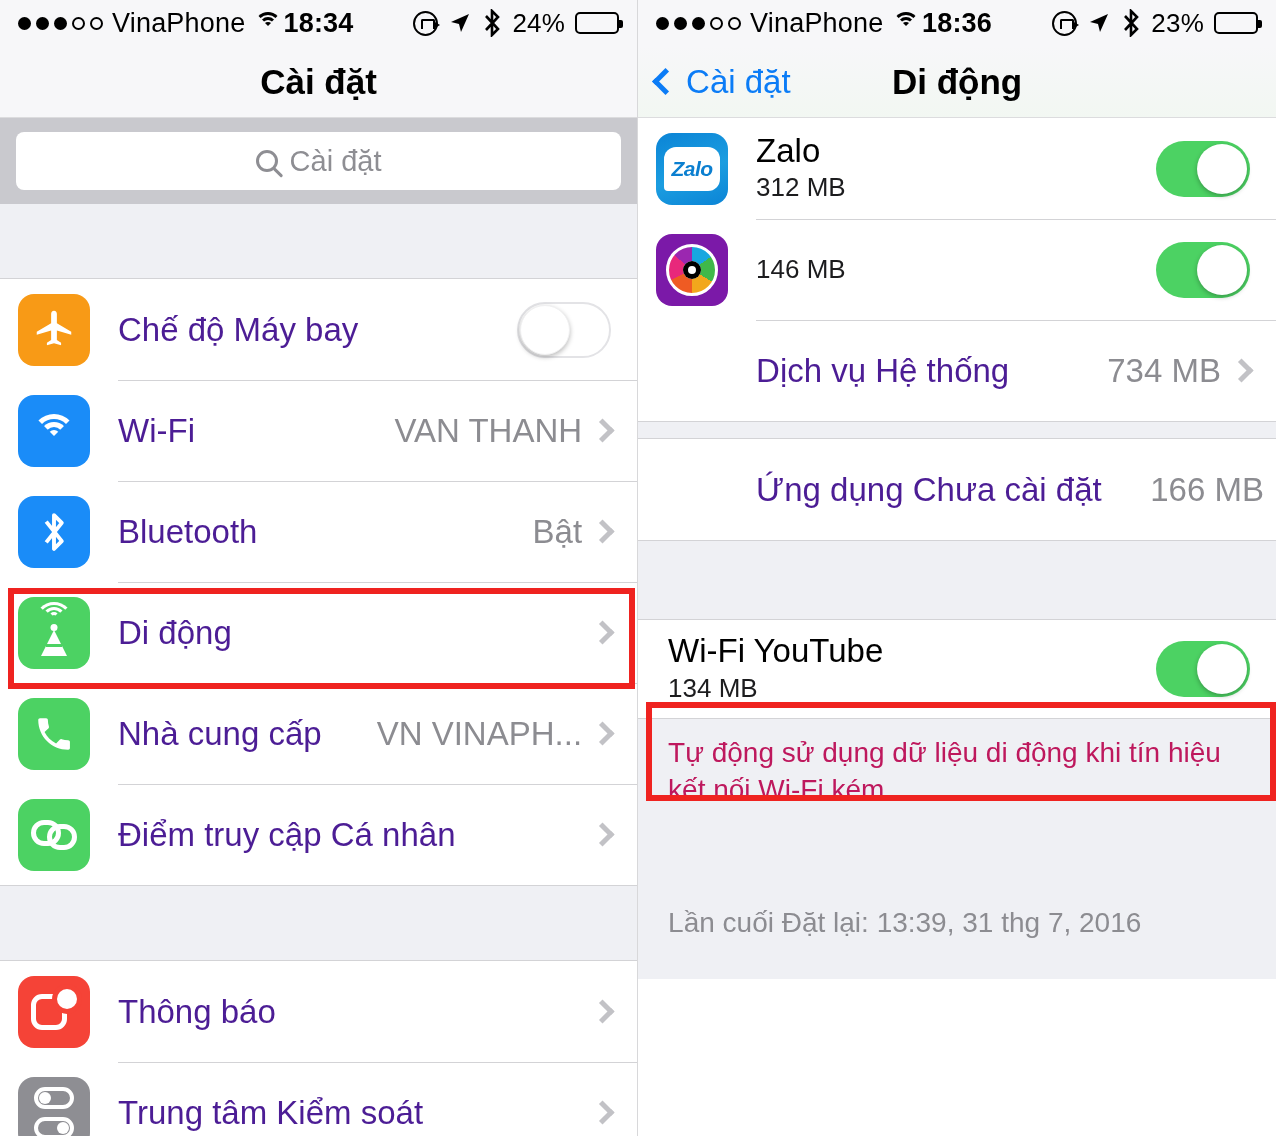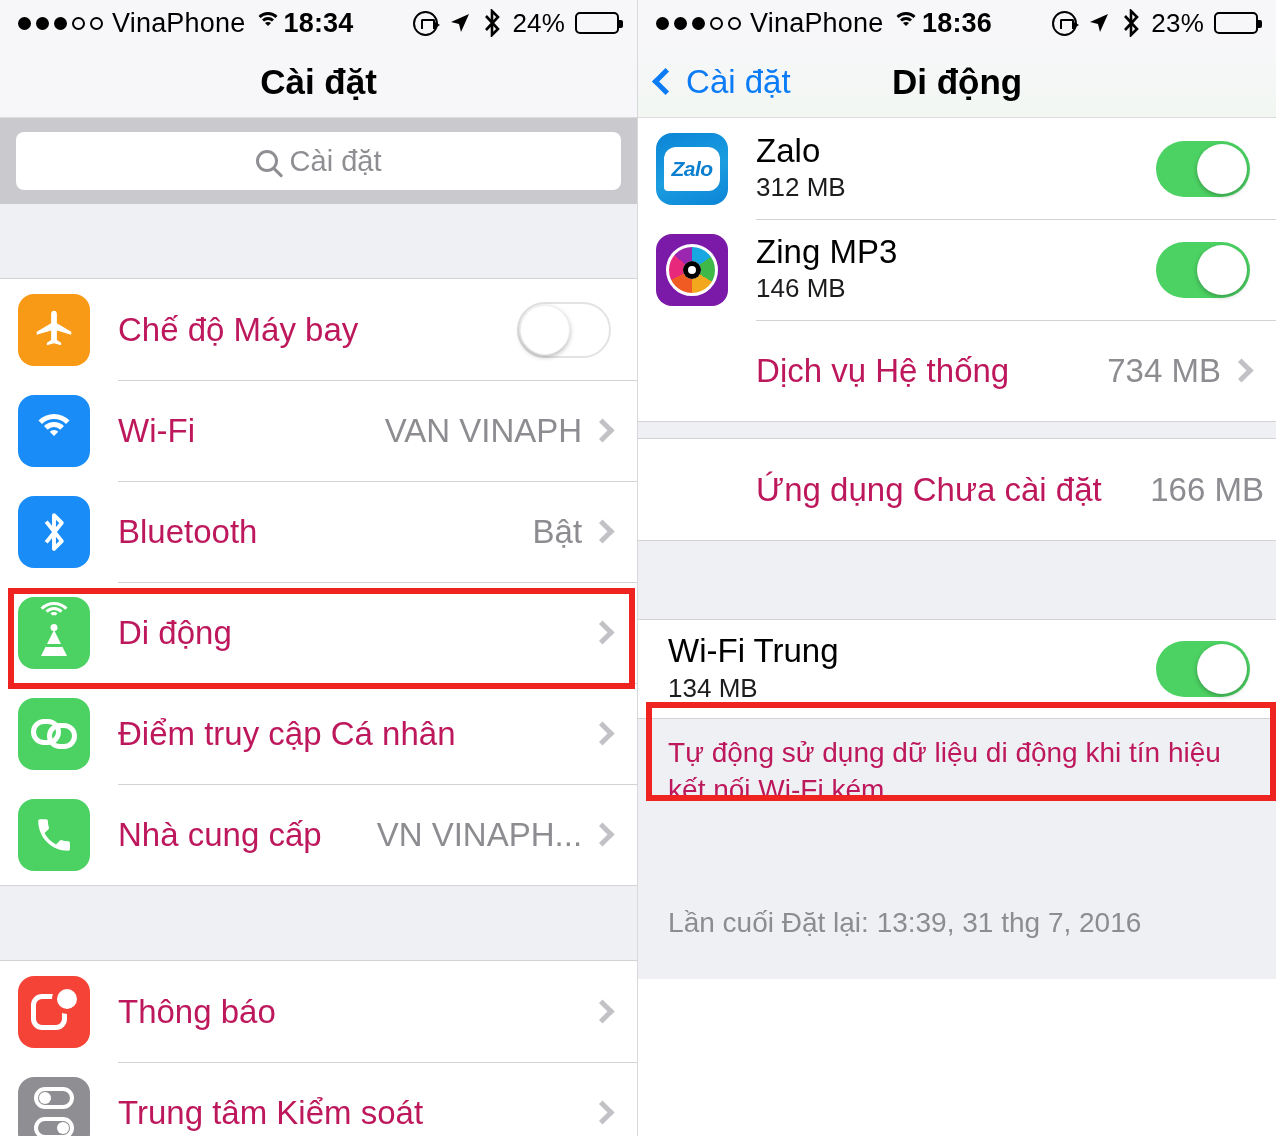--- a/index.html
+++ b/index.html
@@ -74,21 +74,21 @@
 
   
   .gap { background: #eff0f4; }
   .group { background: #ffffff; border-top: 1px solid #d3d3d6; border-bottom: 1px solid #d3d3d6; }
   .row { display: flex; align-items: center; min-height: 101px; padding-left: 18px; position: relative;
     background: #fff; cursor: default; }
   .row + .row::before { content: ""; position: absolute; top: 0; left: 118px; right: 0; height: 1px;
     background: #d3d3d6; }
   .icon { width: 72px; height: 72px; border-radius: 16px; flex: 0 0 72px; margin-right: 28px;
     display: flex; align-items: center; justify-content: center; position: relative; overflow: hidden; }
-  .label { font-size: 33px; color: #be185d; flex: 1 1 auto; white-space: nowrap; }
+  .label { font-size: 33px; color: #4c1d95; flex: 1 1 auto; white-space: nowrap; }
   .value { font-size: 33px; color: #8c8c91; margin-right: 12px; white-space: nowrap; }
   .chev { width: 17px; height: 17px; border-right: 5px solid #c2c2c6; border-top: 5px solid #c2c2c6;
     transform: rotate(45deg); margin-right: 26px; flex: 0 0 auto; }
   .sub-wrap { flex: 1 1 auto; display: flex; flex-direction: column; gap: 4px; }
   .sub-title { font-size: 33px; color: #000; line-height: 1.05; }
   .sub-size { font-size: 26px; color: #1c1c1e; }
 
   
   .toggle { width: 94px; height: 56px; border-radius: 28px; position: relative; flex: 0 0 94px;
     margin-right: 26px; }
@@ -240,21 +240,21 @@
 
       <div class="row">
         <div class="icon ic-wifi">
           <span class="wifi-ic">
               <i class="a"></i>
               <i class="b"></i>
               <i class="c"></i>
             </span>
         </div>
         <span class="label">Wi-Fi</span>
-        <span class="value">VAN VINAPH</span>
+        <span class="value">VAN THANH</span>
         <span class="chev"></span>
       </div>
 
       <div class="row">
         <div class="icon ic-bt">
           <svg width="26" height="46" viewBox="0 0 20 32">
               <path d="M4 8 L16 23 L10 29 L10 3 L16 9 L4 24" stroke="#fff" stroke-width="3" fill="none" stroke-linejoin="round"></path>
             </svg>
         </div>
         <span class="label">Bluetooth</span>
@@ -270,38 +270,38 @@
               <span class="wv"></span>
             <span class="dot"></span>
               <span class="mast"></span>
           </span>
         </div>
         <span class="label">Di động</span>
         <span class="chev"></span>
       </div>
 
       <div class="row">
+        <div class="icon ic-phone">
+          <svg width="42" height="42" viewBox="0 0 24 24">
+              <path fill="#fff" d="M6.6 10.8c1.4 2.8 3.8 5.1 6.6 6.6l2.2-2.2c.3-.3.7-.4 1-.2 1.2.4 2.4.6 3.7.6.6 0 1 .4 1 1V20c0 .6-.4 1-1 1C10.6 21 3 13.4 3 4c0-.6.4-1 1-1h3.5c.6 0 1 .4 1 1 0 1.3.2 2.5.6 3.7.1.3 0 .7-.2 1l-2.3 2.1z"></path>
+            </svg>
+        </div>
+        <span class="label">Nhà cung cấp</span>
+        <span class="value">VN VINAPH...</span>
+        <span class="chev"></span>
+      </div>
+
+      <div class="row">
         <div class="icon ic-hot">
           <span class="hotspot">
               <span class="lk l1"></span>
               <span class="lk l2"></span>
             </span>
         </div>
         <span class="label">Điểm truy cập Cá nhân</span>
-        <span class="chev"></span>
-      </div>
-
-      <div class="row">
-        <div class="icon ic-phone">
-          <svg width="42" height="42" viewBox="0 0 24 24">
-              <path fill="#fff" d="M6.6 10.8c1.4 2.8 3.8 5.1 6.6 6.6l2.2-2.2c.3-.3.7-.4 1-.2 1.2.4 2.4.6 3.7.6.6 0 1 .4 1 1V20c0 .6-.4 1-1 1C10.6 21 3 13.4 3 4c0-.6.4-1 1-1h3.5c.6 0 1 .4 1 1 0 1.3.2 2.5.6 3.7.1.3 0 .7-.2 1l-2.3 2.1z"></path>
-            </svg>
-        </div>
-        <span class="label">Nhà cung cấp</span>
-        <span class="value">VN VINAPH...</span>
         <span class="chev"></span>
       </div>
     </div>
 
     <div class="gap" style="height:74px"></div>
 
     <div class="group">
       <div class="row">
         <div class="icon ic-noti">
           <span class="noti-art">
@@ -385,21 +385,20 @@
         <div class="toggle on">
             <span class="knob"></span>
           </div>
       </div>
 
       <div class="row">
         <div class="icon ic-zing">
             <span class="zing-disc"></span>
           </div>
         <div class="sub-wrap">
-          <span class="sub-title">Zing MP3</span>
           <span class="sub-size">146 MB</span>
         </div>
         <div class="toggle on">
             <span class="knob"></span>
           </div>
       </div>
 
       <div class="row noicon" style="padding-left:118px">
         <span class="label">Dịch vụ Hệ thống</span>
         <span class="value">734 MB</span>
@@ -414,21 +413,21 @@
         <span class="label">Ứng dụng Chưa cài đặt</span>
         <span class="value" style="">166 MB</span>
       </div>
     </div>
 
     <div class="gap" style="height:78px"></div>
 
     <div class="group">
       <div class="row noicon" style="padding-left:30px; min-height:98px">
         <div class="sub-wrap">
-          <span class="sub-title">Wi-Fi Trung</span>
+          <span class="sub-title">Wi-Fi YouTube</span>
           <span class="sub-size">134 MB</span>
         </div>
         <div class="toggle on">
             <span class="knob"></span>
           </div>
       </div>
     </div>
 
     <div class="footnote">Tự động sử dụng dữ liệu di động khi tín hiệu kết nối Wi-Fi kém.</div>
 

